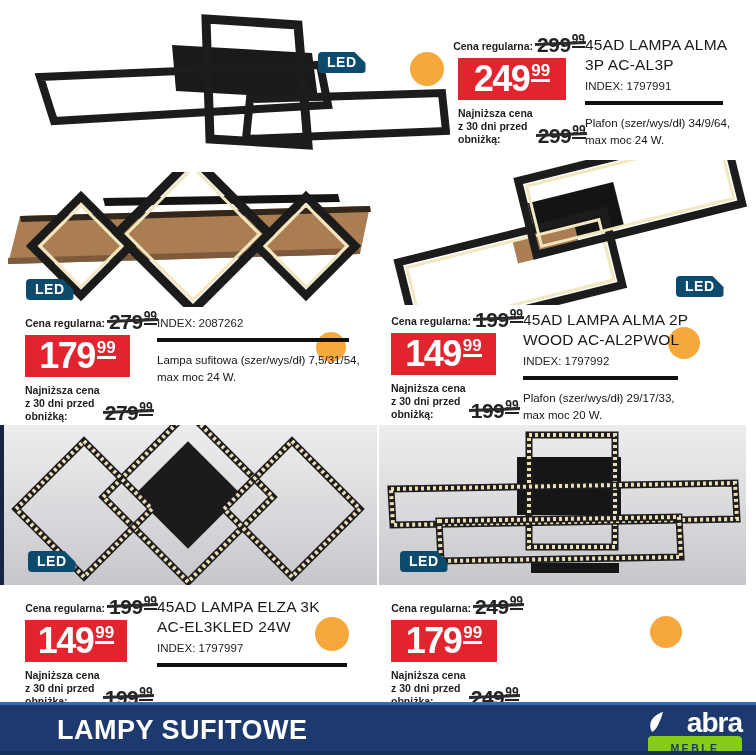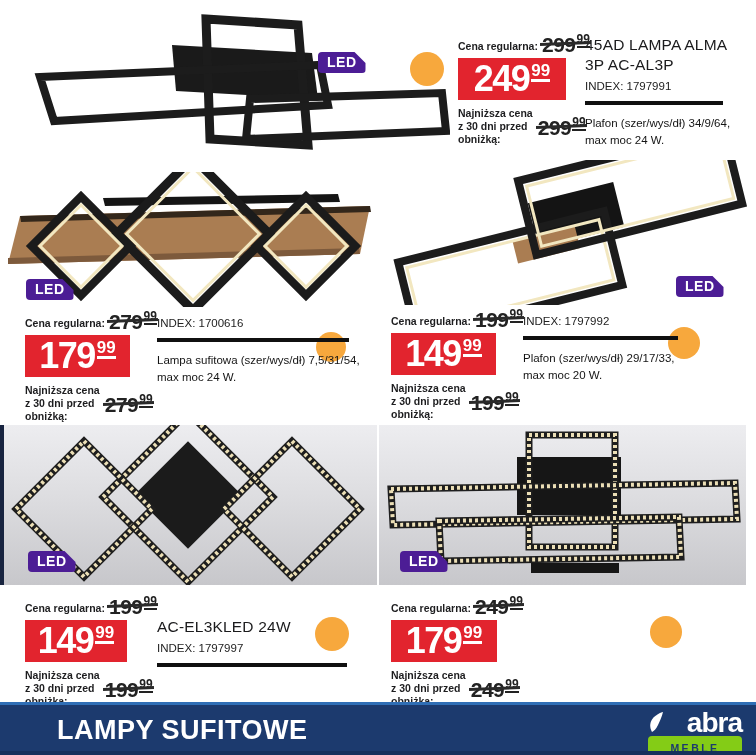--- a/index.html
+++ b/index.html
@@ -3,37 +3,37 @@
 <meta charset="utf-8">
 <style>
   html,body{margin:0;padding:0;background:#f2f2f2;}
   #page{position:relative;width:756px;height:755px;background:#ffffff;overflow:hidden;
         font-family:"Liberation Sans", sans-serif;color:#1d1d1f;}
   .photo{position:absolute;}
   .photo svg{display:block;width:100%;height:100%;}
   .photo-gray{background:linear-gradient(180deg,#ededf0 0%,#dddde0 45%,#c7c7cb 100%);}
   .edge-strip{position:absolute;background:#182440;}
   
-  .led{position:absolute;background:#4c1d95;color:#fff;font-weight:700;font-size:14px;
+  .led{position:absolute;background:#0c4a6e;color:#fff;font-weight:700;font-size:14px;
        letter-spacing:.5px;padding:2px 9px 3px;border-radius:4px;
        clip-path:polygon(0 0,calc(100% - 11px) 0,100% 11px,100% 100%,0 100%);}
   .dot{position:absolute;border-radius:50%;background:#f7a83d;}
   
   .pinfo{position:absolute;display:flex;align-items:flex-start;}
   .price-col{flex:0 0 auto;}
-  .reg-row{display:flex;align-items:flex-end;gap:4px;}
+  .reg-row{display:flex;align-items:flex-end;gap:4px;justify-content:flex-end;}
   .lbl{font-size:10.5px;font-weight:700;color:#1d1d1f;padding-bottom:3px;white-space:nowrap;}
   .old{position:relative;display:inline-block;font-weight:700;color:#222;line-height:1;white-space:nowrap;}
   .old .m{font-size:21px;letter-spacing:-.5px;}
   .old .s{font-size:12px;vertical-align:9px;border-bottom:2px solid #222;margin-left:1px;}
   .old::after{content:"";position:absolute;left:-2px;right:-1px;top:9px;height:2.5px;background:#2a2a2a;transform:rotate(-2deg);}
   .red-box{margin-top:3px;background:#e2242e;color:#fff;display:flex;align-items:center;justify-content:center;height:42px;}
   .red-box .m{font-size:36px;font-weight:700;letter-spacing:-1.5px;line-height:1;}
   .red-box .s{font-size:17px;font-weight:700;border-bottom:3px solid #fff;margin-left:2px;transform:translateY(-7px);line-height:1;}
-  .low-row{display:flex;gap:5px;margin-top:7px;align-items:center;}
+  .low-row{display:flex;gap:5px;margin-top:7px;align-items:flex-end;}
   .lbl3{font-size:10.5px;line-height:1.25;font-weight:700;white-space:nowrap;}
   .detail-col{margin-top:2px;}
   .ptitle{font-size:15.5px;line-height:1.3;letter-spacing:.2px;color:#1b1b1d;white-space:nowrap;}
   .pindex{font-size:11.5px;margin-top:5px;color:#222;}
   .rule{height:3.5px;background:#101010;margin:9px 0 10px;}
   .pdesc{font-size:11.5px;line-height:1.5;color:#141414;white-space:nowrap;}
   
   .footer-line{position:absolute;left:0;top:702px;width:756px;height:3px;background:#2f6eb5;}
   .footer{position:absolute;left:0;top:705px;width:756px;height:50px;background:#1c3a6e;}
   .footer::after{content:"";position:absolute;left:0;bottom:0;width:100%;height:4px;background:#16305c;}
@@ -170,21 +170,21 @@
       <div class="red-box" style="width:105px">
         <span class="m">179</span>
           <span class="s">99</span>
       </div>
       <div class="low-row">
         <span class="lbl3"><span>Najniższa cena</span><br><span>z 30 dni przed</span><br><span>obniżką:</span></span>
         <span class="old"><span class="m">279</span><span class="s">99</span></span>
       </div>
     </div>
     <div class="detail-col" style="width:200px">
-      <div class="pindex">INDEX: 1700616</div>
+      <div class="pindex">INDEX: 2087262</div>
       <div class="rule" style="width:192px"></div>
       <div class="pdesc"><span>Lampa sufitowa (szer/wys/dł) 7,5/31/54,</span><br><span>max moc 24 W.</span></div>
     </div>
   </div>
 
   <div class="pinfo" style="left:391px;top:308px">
     <div class="price-col" style="width:132px">
       <div class="reg-row">
         <span class="lbl">Cena regularna:</span>
         <span class="old"><span class="m">199</span><span class="s">99</span></span>
@@ -192,20 +192,21 @@
       <div class="red-box" style="width:105px">
         <span class="m">149</span>
           <span class="s">99</span>
       </div>
       <div class="low-row">
         <span class="lbl3"><span>Najniższa cena</span><br><span>z 30 dni przed</span><br><span>obniżką:</span></span>
         <span class="old"><span class="m">199</span><span class="s">99</span></span>
       </div>
     </div>
     <div class="detail-col" style="width:185px">
+      <div class="ptitle"><span>45AD LAMPA ALMA 2P</span><br><span>WOOD AC-AL2PWOL</span></div>
       <div class="pindex">INDEX: 1797992</div>
       <div class="rule" style="width:155px"></div>
       <div class="pdesc"><span>Plafon (szer/wys/dł) 29/17/33,</span><br><span>max moc 20 W.</span></div>
     </div>
   </div>
 
   <div class="pinfo" style="left:25px;top:595px">
     <div class="price-col" style="width:132px">
       <div class="reg-row">
         <span class="lbl">Cena regularna:</span>
@@ -214,21 +215,21 @@
       <div class="red-box" style="width:102px">
         <span class="m">149</span>
           <span class="s">99</span>
       </div>
       <div class="low-row">
         <span class="lbl3"><span>Najniższa cena</span><br><span>z 30 dni przed</span><br><span>obniżką:</span></span>
         <span class="old"><span class="m">199</span><span class="s">99</span></span>
       </div>
     </div>
     <div class="detail-col" style="width:200px">
-      <div class="ptitle"><br><span>AC-EL3KLED 24W</span></div>
+      <div class="ptitle"><span>45AD LAMPA ELZA 3K</span><br><span>AC-EL3KLED 24W</span></div>
       <div class="pindex">INDEX: 1797997</div>
       <div class="rule" style="width:190px"></div>
     </div>
   </div>
 
   <div class="pinfo" style="left:391px;top:595px">
     <div class="price-col" style="width:132px">
       <div class="reg-row">
         <span class="lbl">Cena regularna:</span>
         <span class="old"><span class="m">249</span><span class="s">99</span></span>

